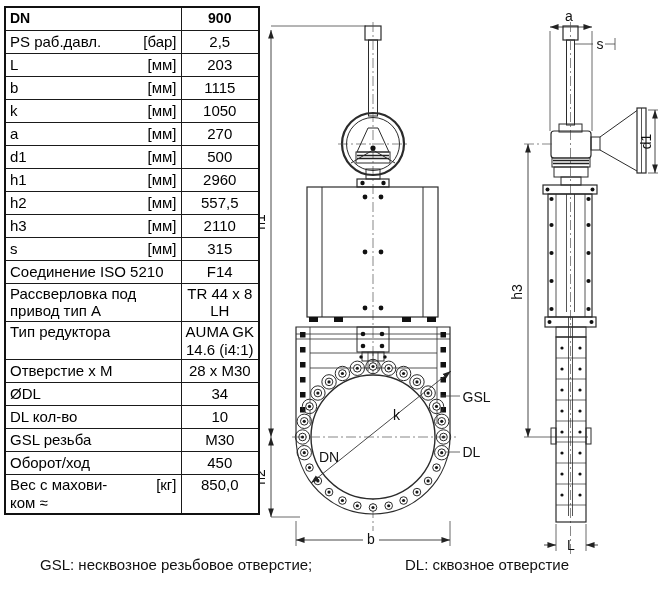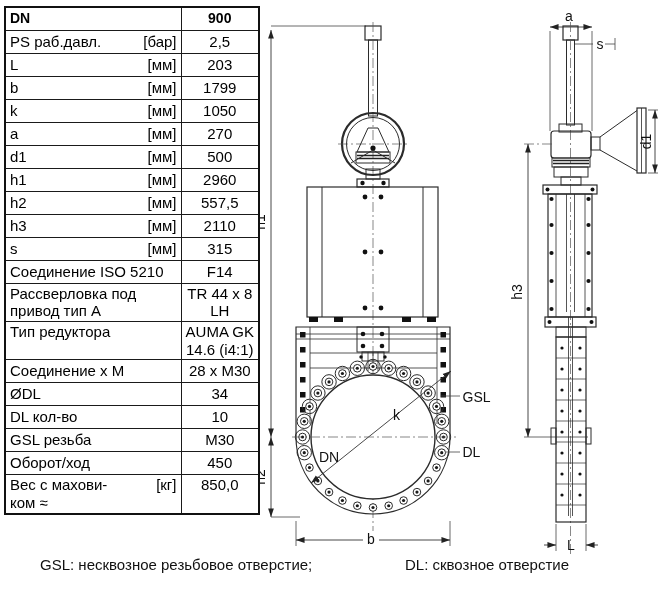--- a/index.html
+++ b/index.html
@@ -382,21 +382,21 @@
           </td>
         <td class="c2">203</td>
         </tr>
       <tr>
         <td class="c1">
             <div class="cellrow">
               <span class="lb">b</span>
               <span class="un">[мм]</span>
             </div>
           </td>
-        <td class="c2">1799</td>
+        <td class="c2">1115</td>
         </tr>
       <tr>
         <td class="c1">
             <div class="cellrow">
               <span class="lb">k</span>
               <span class="un">[мм]</span>
             </div>
           </td>
         <td class="c2">1050</td>
         </tr>
@@ -477,21 +477,21 @@
             <div class="cellrow">
               <span class="lb">Тип редуктора</span>
               <span class="un"></span>
             </div>
           </td>
         <td class="c2">AUMA GK 14.6 (i4:1)</td>
         </tr>
       <tr class="rh21">
         <td class="c1">
             <div class="cellrow">
-              <span class="lb">Соединение x M</span>
+              <span class="lb">Отверстие x M</span>
               <span class="un"></span>
             </div>
           </td>
         <td class="c2">28 x M30</td>
         </tr>
       <tr class="rh22">
         <td class="c1">
             <div class="cellrow">
               <span class="lb">ØDL</span>
               <span class="un"></span>

